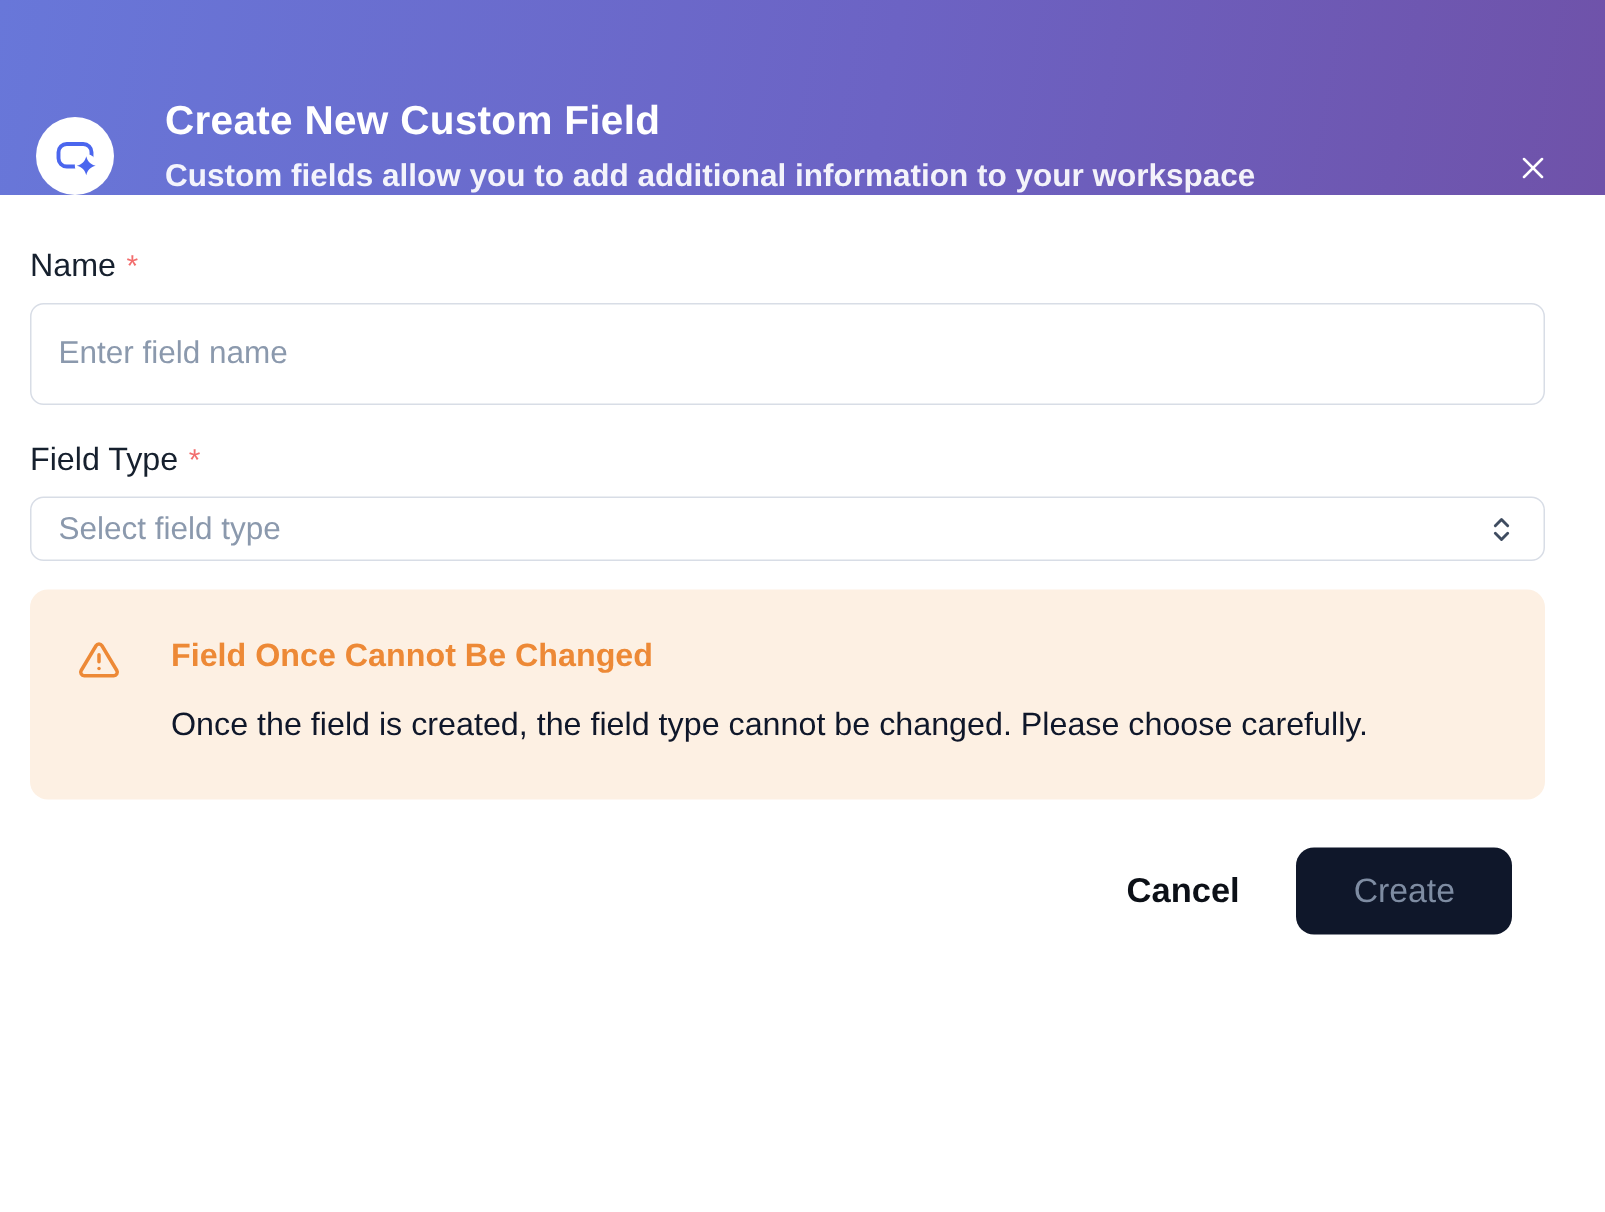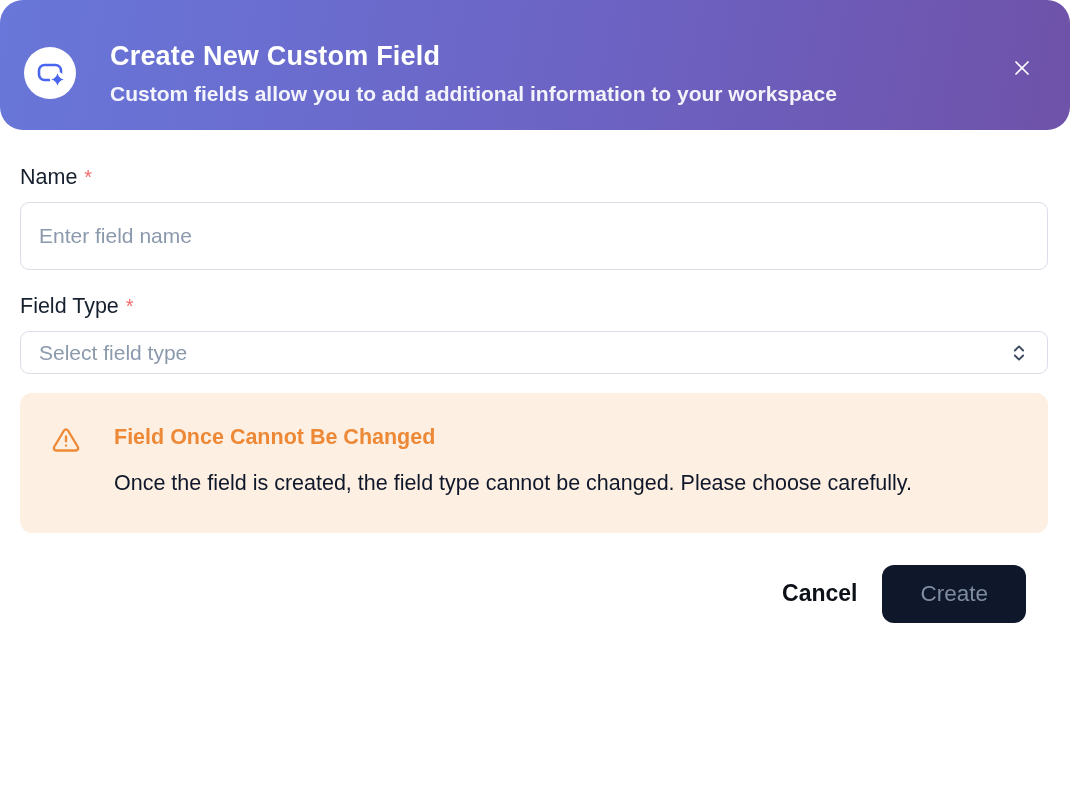--- a/index.html
+++ b/index.html
@@ -11,24 +11,23 @@
     color: #16202e;
   }
   .modal { width: 1070px; height: 808px; display: flex; flex-direction: column; background: #fff; }
 
   
   .modal-header {
     height: 130px;
     flex: 0 0 130px;
     background: linear-gradient(100deg, #6877d9 0%, #6c63c4 55%, #6f52a9 100%);
     display: flex;
-    align-items: center;
+    align-items: flex-end;
     padding: 16px 30px 0 24px;
     gap: 34px;
-    border-radius: 23px;
   }
   .header-icon-circle {
     width: 52px; height: 52px;
     background: #ffffff;
     border-radius: 50%;
     display: flex; align-items: center; justify-content: center;
     flex-shrink: 0;
   }
   .header-text { flex: 1; }
   .modal-title {
@@ -46,21 +45,21 @@
   .close-btn {
     width: 36px; height: 36px;
     background: transparent;
     border: none;
     cursor: pointer;
     display: flex; align-items: center; justify-content: center;
     margin-top: -10px;
   }
 
   
-  .modal-body { padding: 35px 22px 0 20px; }
+  .modal-body { padding: 35px 40px 0 20px; }
 
   .form-group { margin-bottom: 24px; }
   .form-label {
     display: flex;
     align-items: baseline;
     gap: 7px;
     font-size: 21.5px;
     font-weight: 500;
     color: #16202e;
     margin-bottom: 12px;
@@ -114,21 +113,21 @@
     color: #0f172a;
     line-height: 1.76;
     max-width: 880px;
   }
 
   
   .modal-footer {
     display: flex;
     justify-content: flex-end;
     align-items: center;
-    gap: 19px;
+    gap: 32px;
     padding: 32px 22px 0 22px;
   }
   .cancel-btn {
     background: transparent;
     border: none;
     font-family: inherit;
     font-size: 23px;
     font-weight: 600;
     color: #0c1017;
     cursor: pointer;

